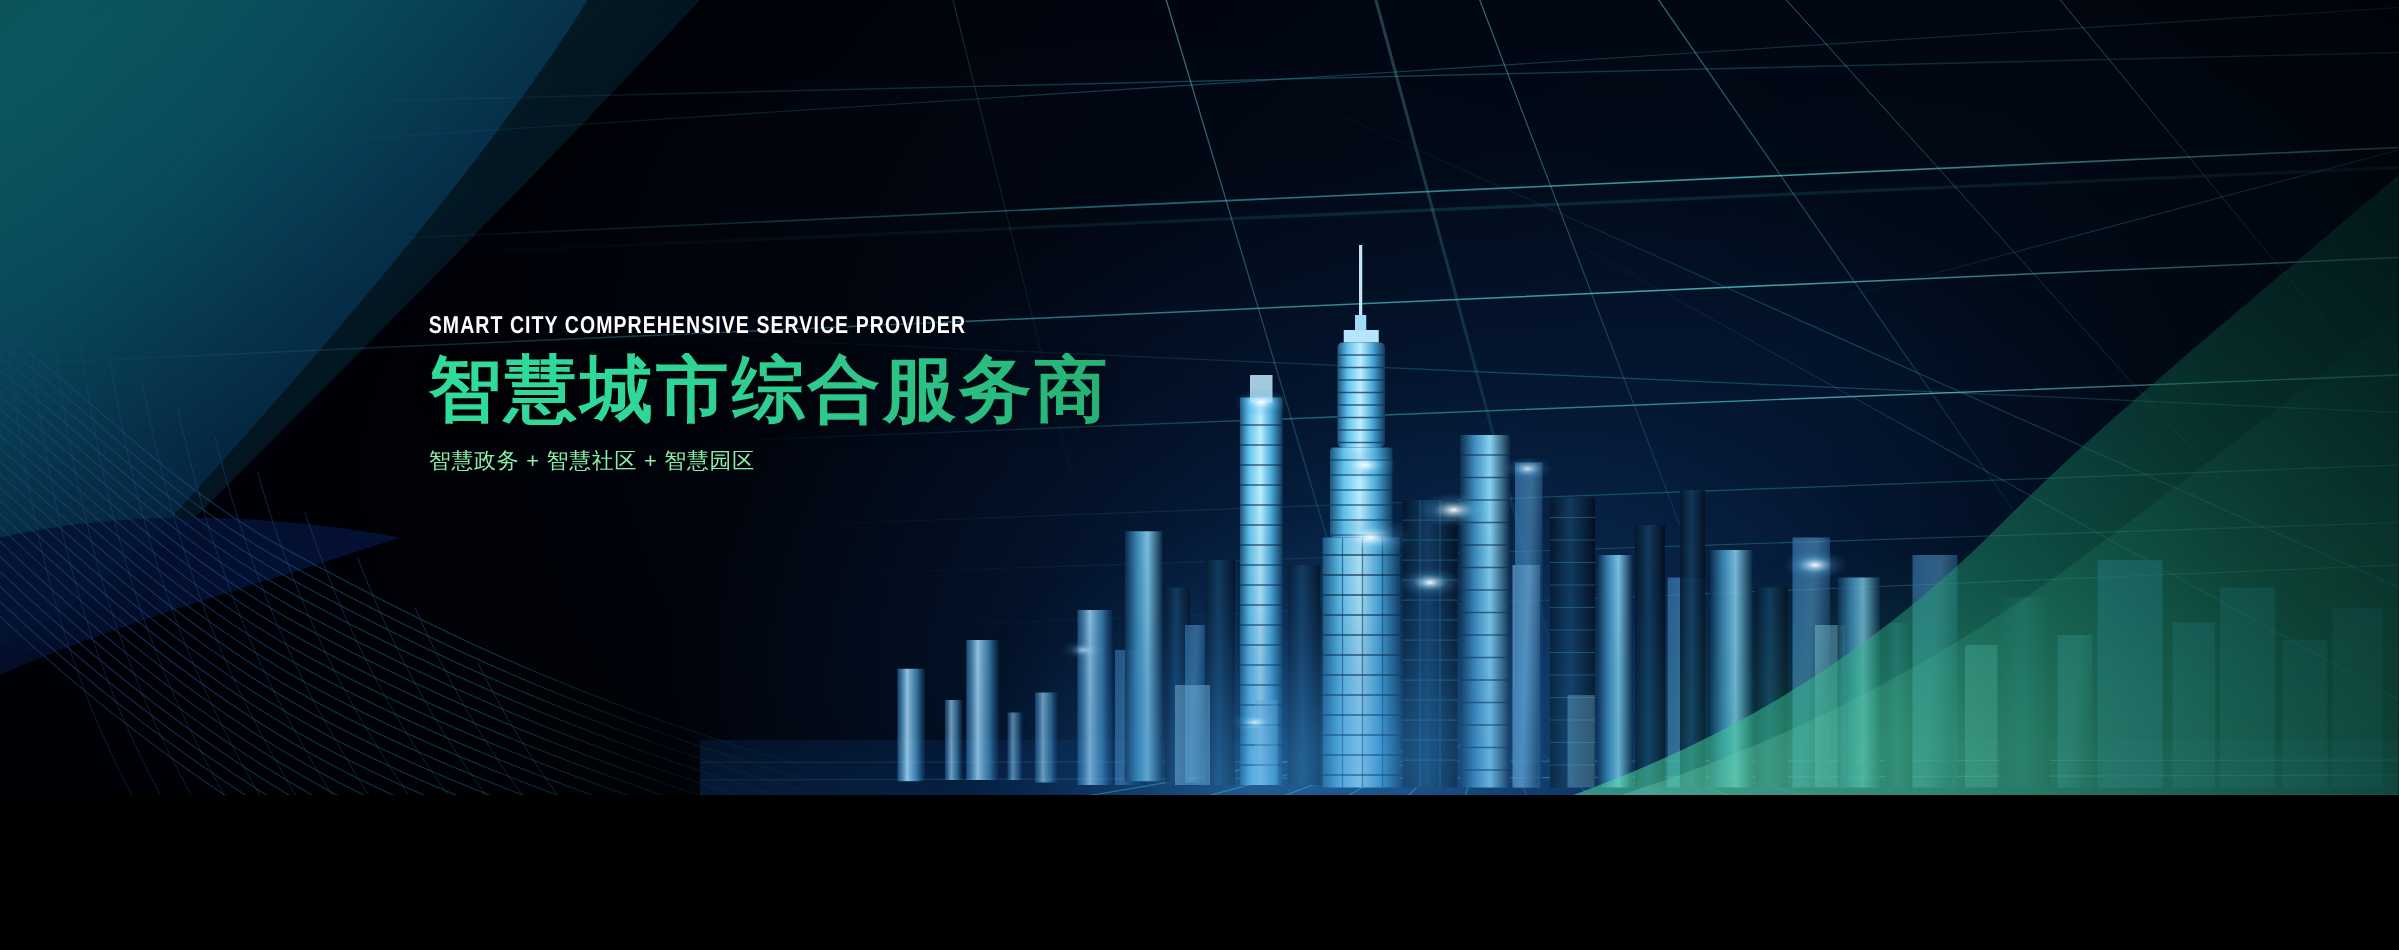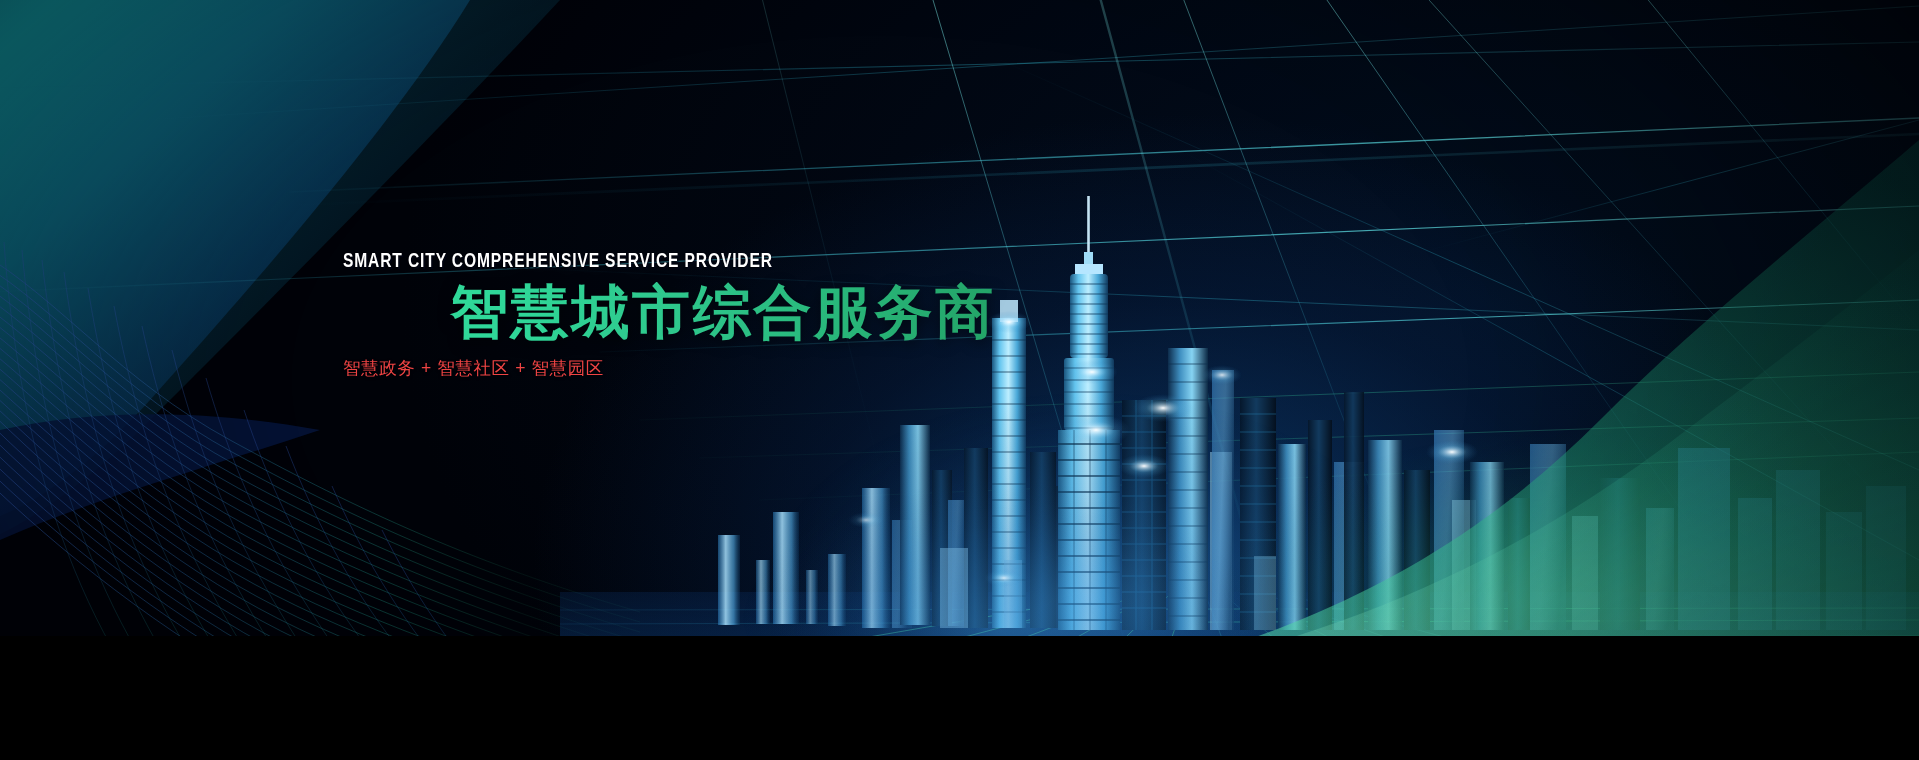--- a/index.html
+++ b/index.html
@@ -101,30 +101,29 @@
     line-height: 1.02;
     white-space: nowrap;
     background: linear-gradient(96deg,
         #31dc9b 0%, #2fd798 22%, #2ec78c 44%,
         #28b679 66%, #23a367 86%, #1f9660 100%);
     -webkit-background-clip: text;
     background-clip: text;
     color: transparent;
     -webkit-text-fill-color: transparent;
     filter: drop-shadow(0 3px 7px rgba(0,0,0,0.6));
-    text-align: center;
   }
 
   #subline {
     margin-top: 14px;
     font-family: "Liberation Sans", sans-serif;
     font-size: 17.5px;
     font-weight: 400;
     letter-spacing: 0.035em;
-    color: #ef4444;
+    color: #86efac;
     white-space: nowrap;
     text-shadow: 0 1px 3px rgba(0,0,0,0.8);
   }
 </style>
 </head>
 <body>
 
 <div id="banner">
 
   <div class="layer" id="sky-base"></div>

